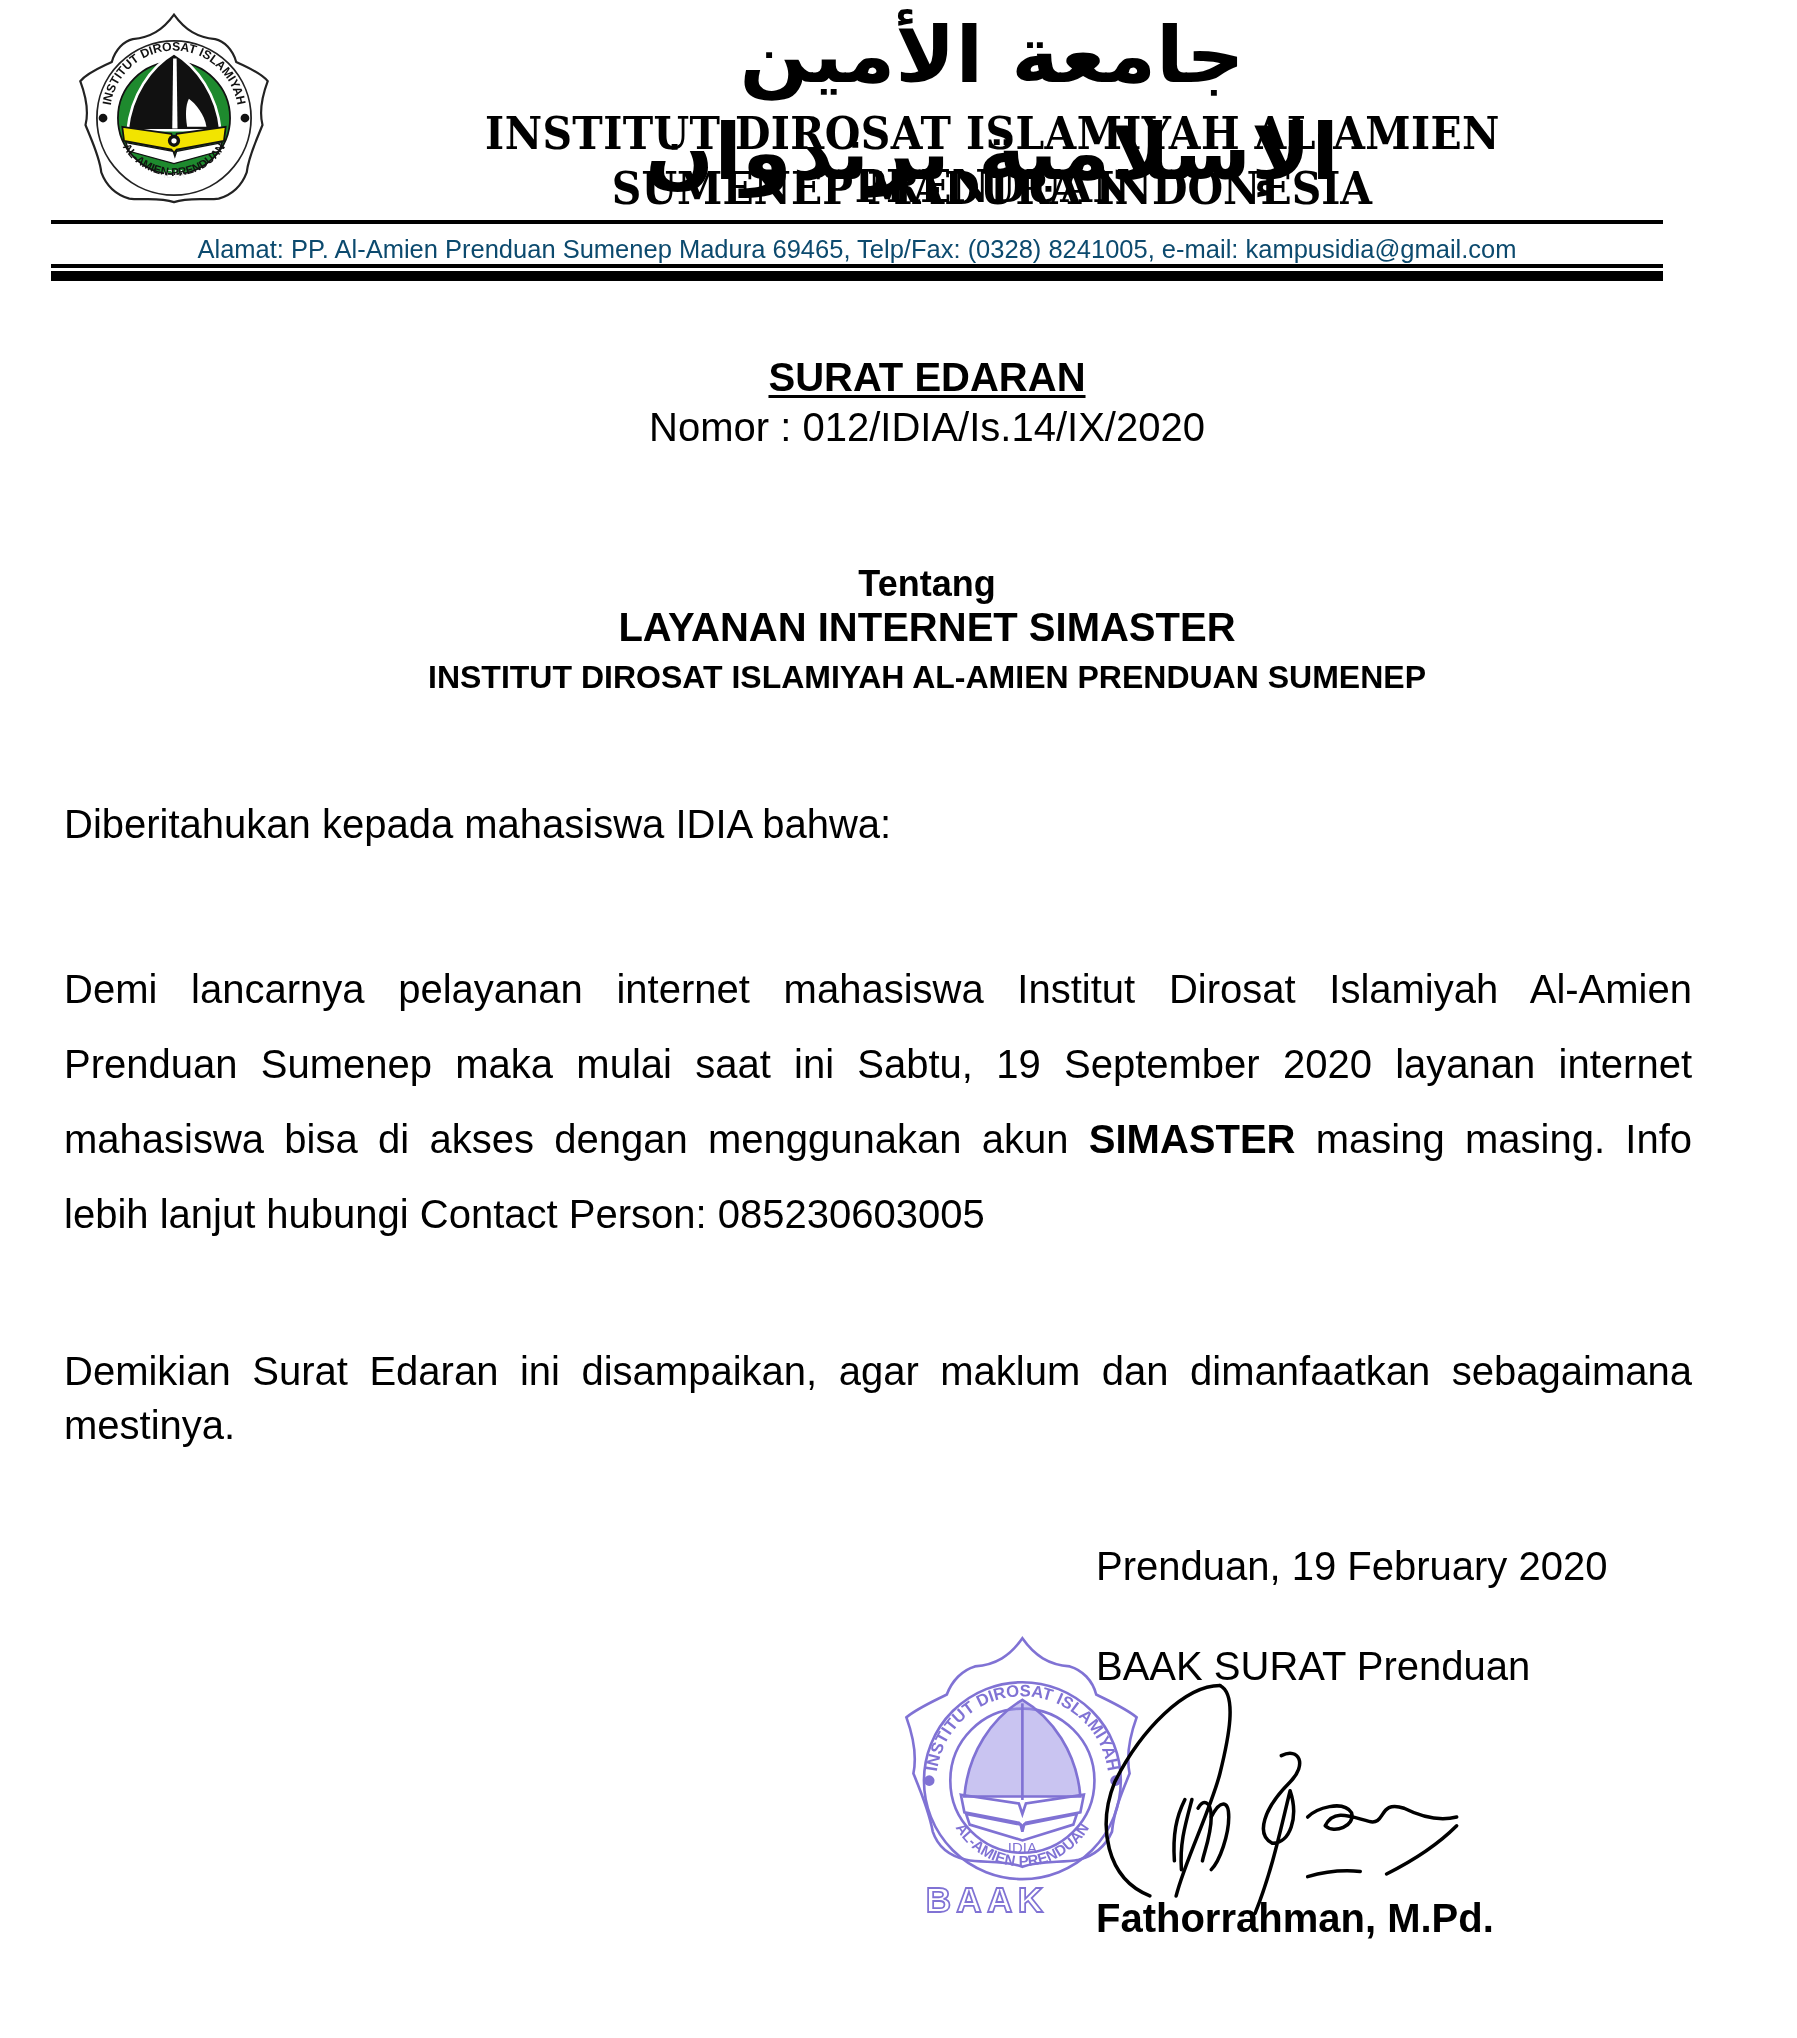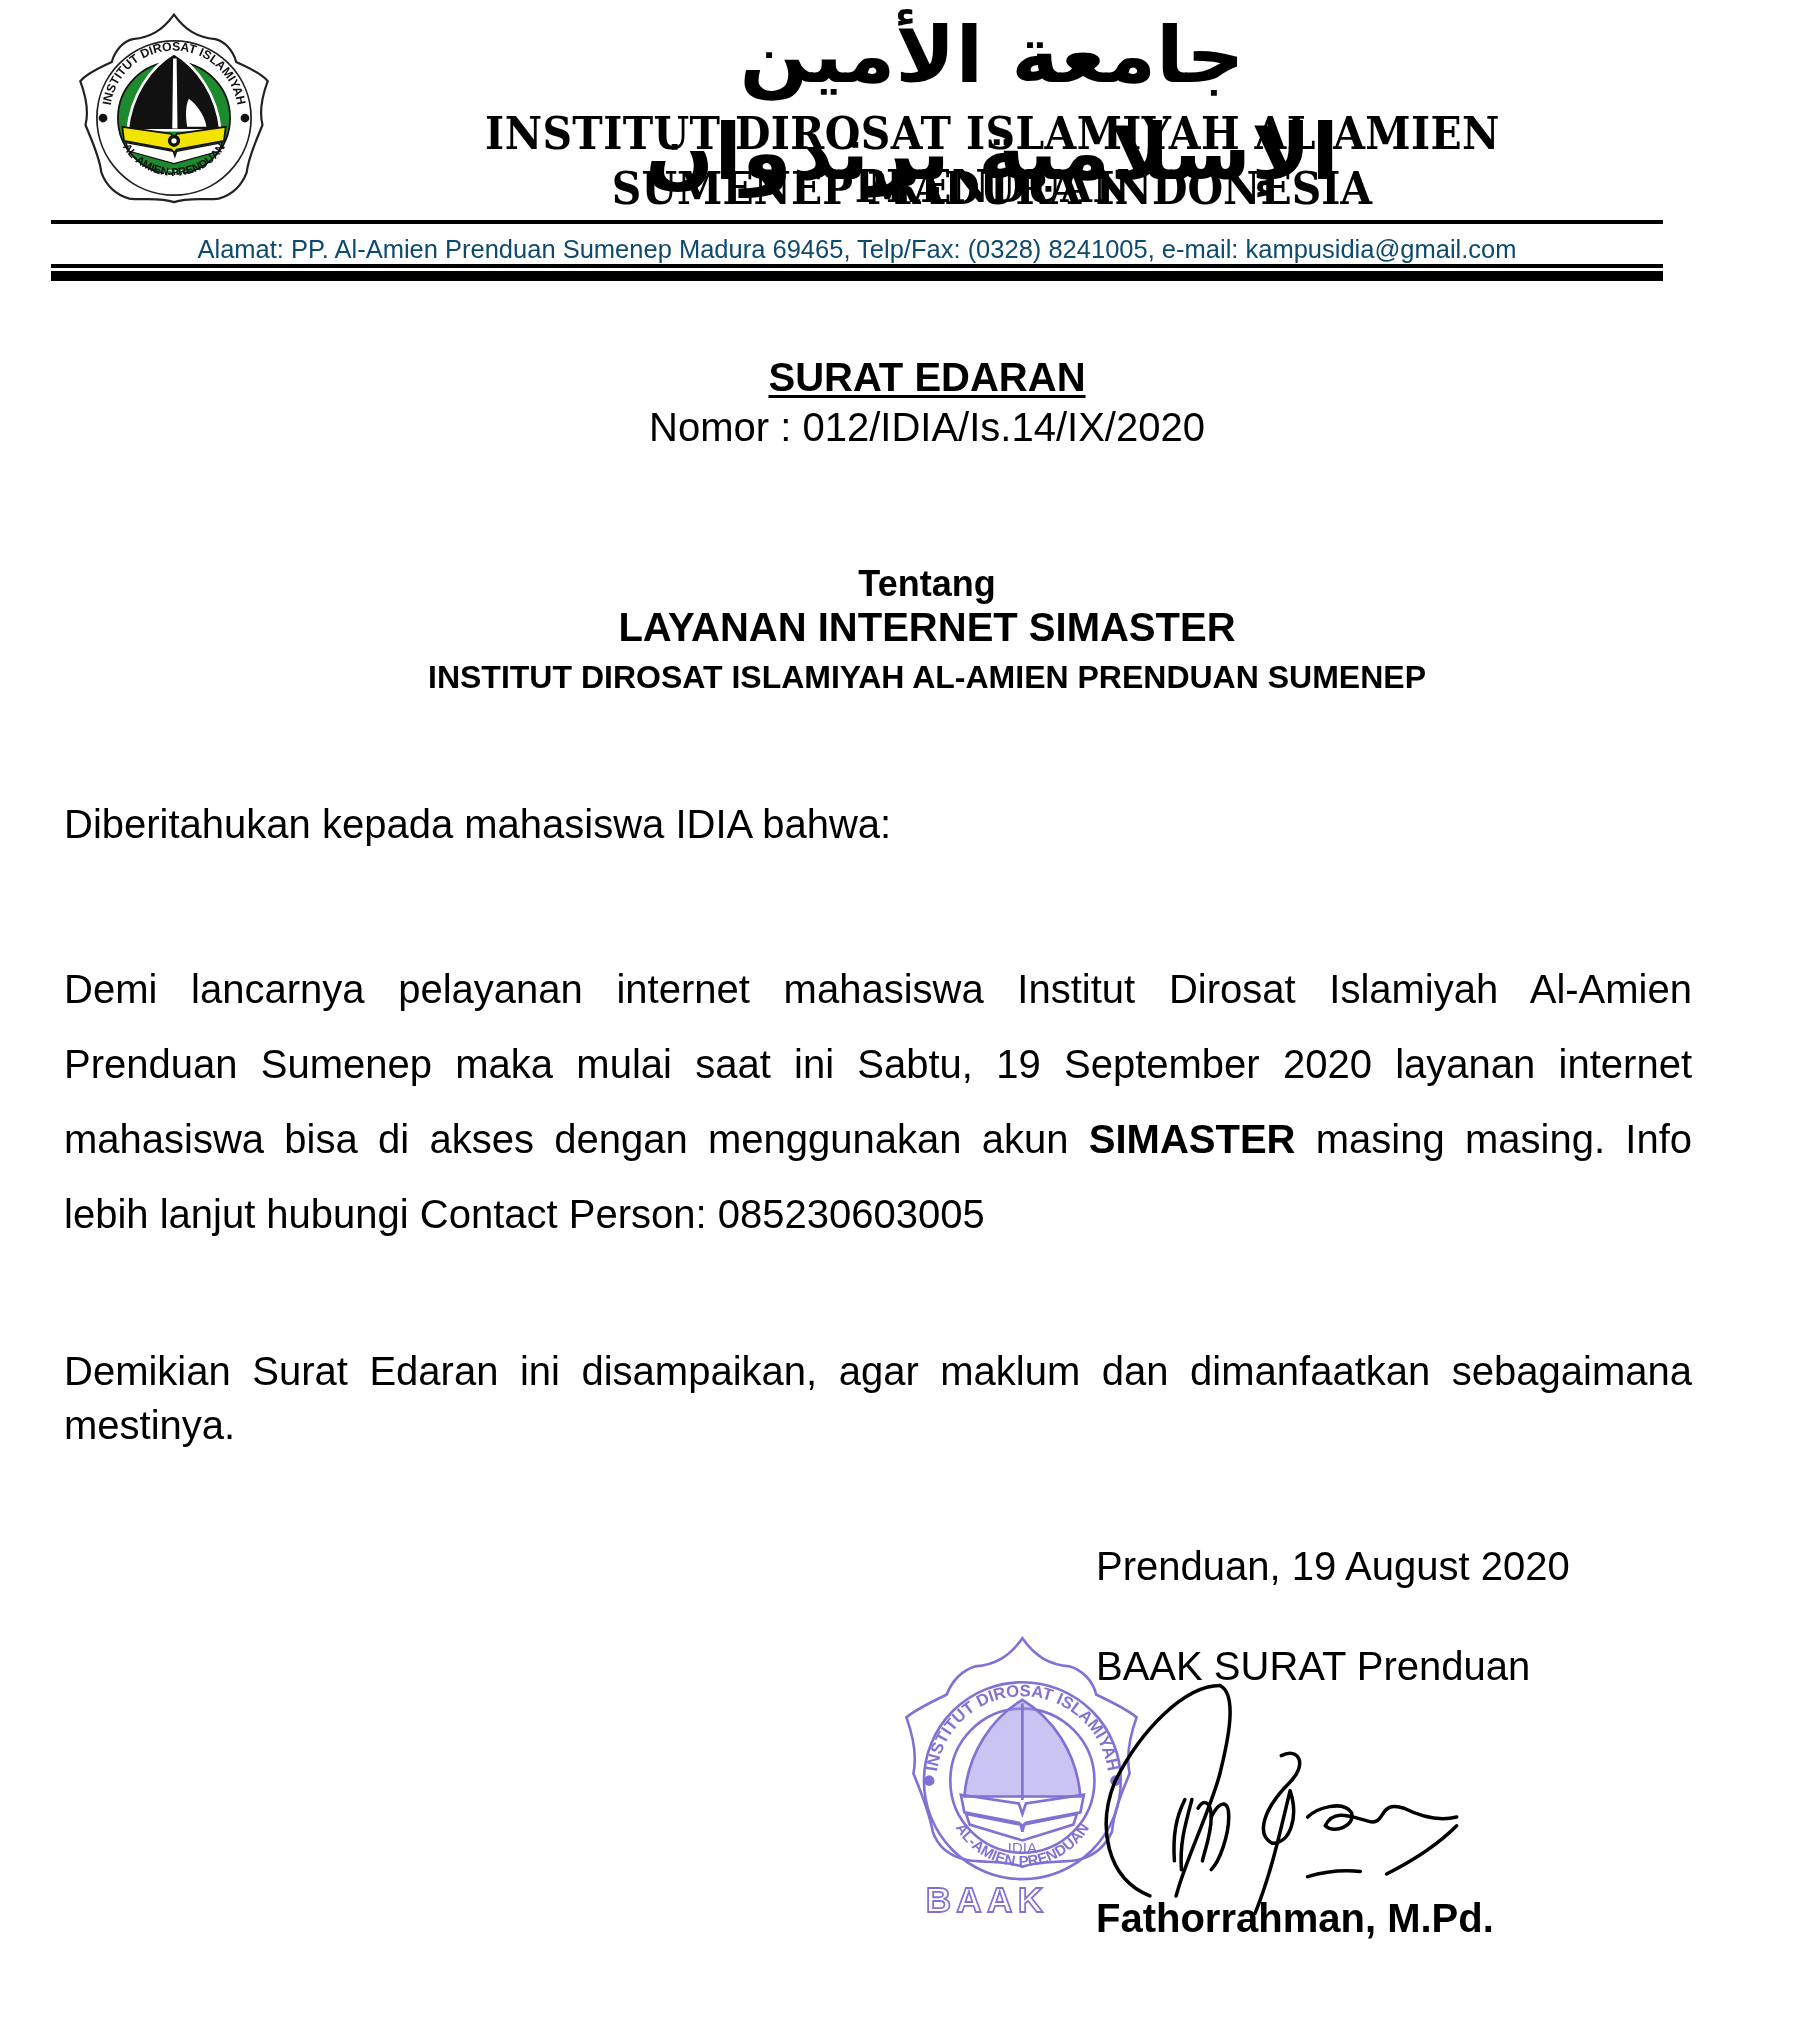--- a/index.html
+++ b/index.html
@@ -111,21 +111,21 @@
 <div class="abs serif center-line" id="tentang">Tentang</div>
 <div class="abs serif center-line" id="subject1">LAYANAN INTERNET SIMASTER</div>
 <div class="abs serif center-line" id="subject2">INSTITUT DIROSAT ISLAMIYAH AL-AMIEN PRENDUAN SUMENEP</div>
 
 <div class="abs serif para" id="greeting">Diberitahukan kepada mahasiswa IDIA bahwa:</div>
 
 <div class="abs serif para" id="body-para"><span>Demi lancarnya pelayanan internet mahasiswa Institut Dirosat Islamiyah Al-Amien Prenduan Sumenep maka mulai saat ini Sabtu, 19 September 2020 layanan internet mahasiswa bisa di akses dengan menggunakan akun </span><b>SIMASTER</b><span> masing masing. Info lebih lanjut hubungi Contact Person: 085230603005</span></div>
 
 <div class="abs serif para" id="closing">Demikian Surat Edaran ini disampaikan, agar maklum dan dimanfaatkan sebagaimana mestinya.</div>
 
-<div class="abs serif sig" id="sig-date">Prenduan, 19 August 2020</div>
+<div class="abs serif sig" id="sig-date">Prenduan, 19 February 2020</div>
 
 <div class="abs" id="stamp">
   <svg width="255" height="290" viewBox="0 0 290 330" opacity="0.85">
     <defs>
       <path id="stTop" d="M 48 170 A 98 98 0 0 1 244 170"></path>
       <path id="stBot" d="M 60 196 A 88 88 0 0 0 232 196"></path>
     </defs>
     <g fill="none" stroke="#6a5acd" stroke-width="3">
       <path d="M146 6 C160 26 176 36 200 38 C214 42 226 54 230 70 C246 78 264 86 276 96 C268 118 264 140 268 160 C258 184 250 204 248 226 C240 244 226 254 210 258 C190 262 168 258 146 266 C124 258 100 262 82 258 C64 254 50 244 44 226 C40 204 32 184 22 160 C26 140 22 118 14 96 C26 86 44 78 60 70 C66 54 78 42 92 38 C116 36 132 26 146 6 Z"></path>
       <circle cx="146" cy="168" r="112"></circle>

